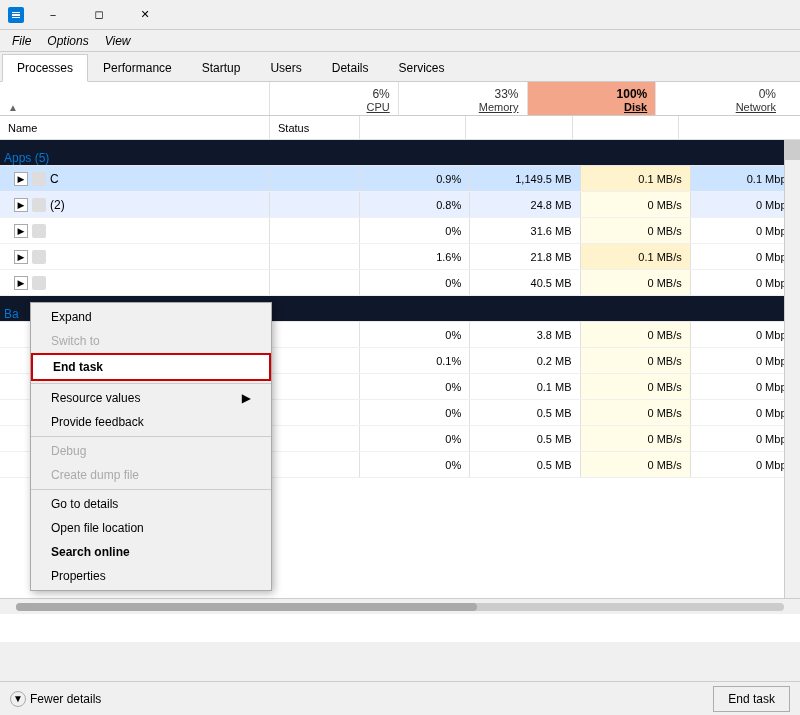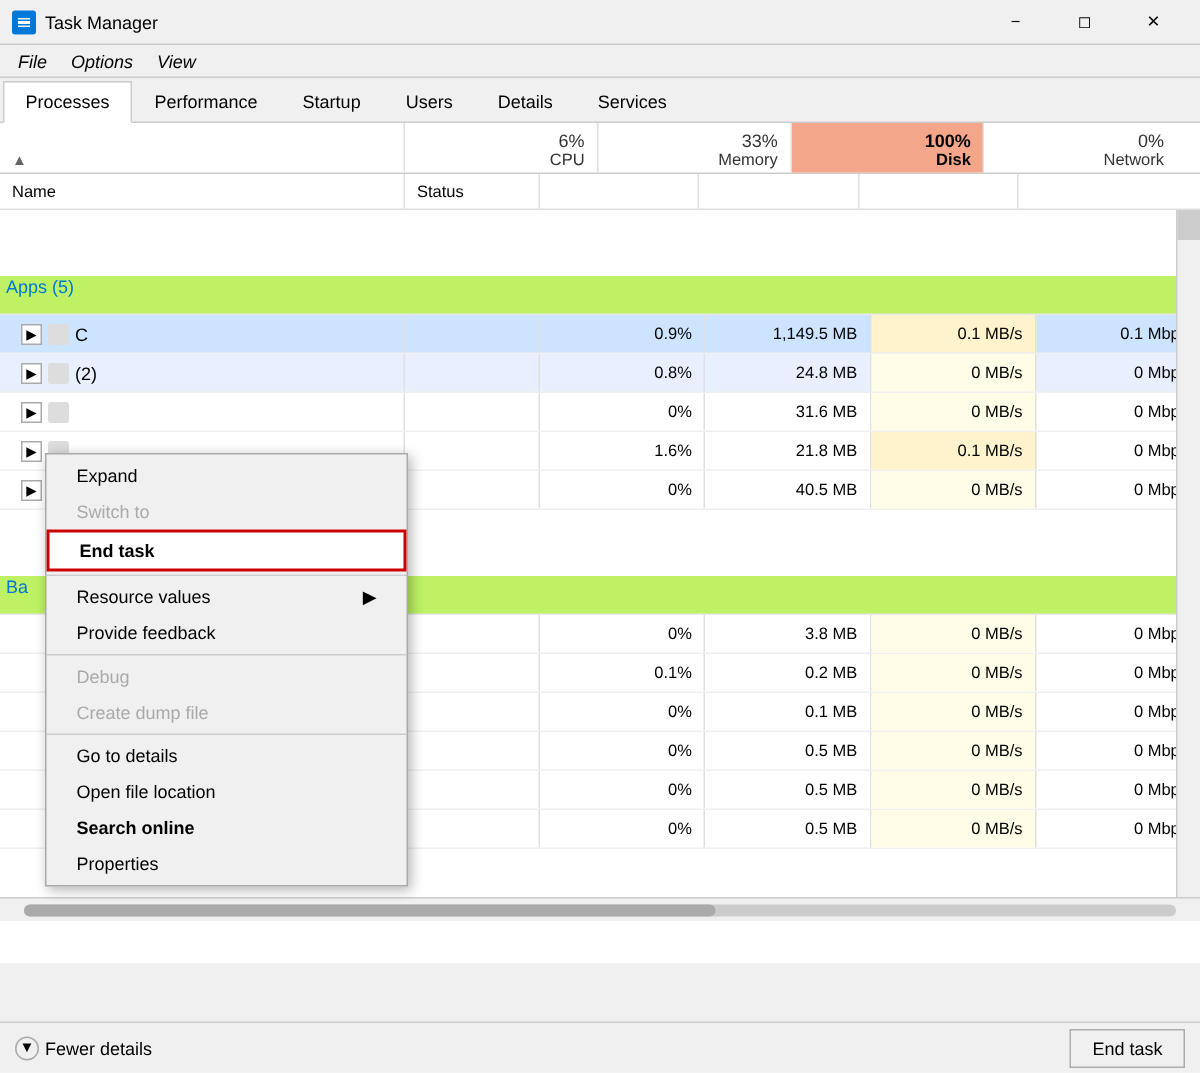--- a/index.html
+++ b/index.html
@@ -122,20 +122,21 @@
       cursor: pointer;
     }
     .col-h .pct {
       font-size: 12px;
       font-weight: normal;
       color: #333;
     }
     .col-h .label {
       font-size: 11px;
       color: #333;
+      text-decoration: underline;
     }
     .col-h.disk-col {
       background: #f4a68a;
     }
     .col-h.disk-col .pct, .col-h.disk-col .label { color: #000; font-weight: 600; }
 
     
     .table-area {
       overflow-y: auto;
       height: calc(715px - 30px - 22px - 33px - 34px - 34px - 34px);
@@ -179,26 +180,25 @@
       border-right: 1px solid #e0e0e0;
       height: 100%;
       display: flex;
       align-items: center;
       justify-content: flex-end;
     }
 
     
     .section-header {
       display: flex;
-      align-items: flex-start;
+      align-items: flex-end;
       height: 26px;
-      background: #bef264;
+      background: #0f172a;
       padding-left: 4px;
       border-bottom: 1px solid #e8e8e8;
-      margin-top: 44px;
     }
     .section-header-text {
       font-size: 12px;
       color: #0078d7;
       font-weight: 400;
     }
 
     
     .proc-row {
       display: flex;
@@ -373,21 +373,20 @@
 
 <div class="title-bar">
   <div class="title-bar-icon">
     <svg width="12" height="12" viewBox="0 0 12 12">
         <rect width="12" height="12" fill="#0078d7" rx="1"></rect>
         <rect x="2" y="5" width="8" height="2" fill="#fff"></rect>
         <rect x="2" y="8" width="8" height="1" fill="#fff"></rect>
         <rect x="2" y="3" width="8" height="1" fill="#fff"></rect>
       </svg>
   </div>
-  <span class="title-bar-title">Task Manager</span>
   <div class="title-bar-controls">
     <button class="title-btn">−</button>
     <button class="title-btn">◻</button>
     <button class="title-btn close">✕</button>
   </div>
 </div>
 
 <div class="menu-bar">
   <span class="menu-item">File</span>
   <span class="menu-item">Options</span>

